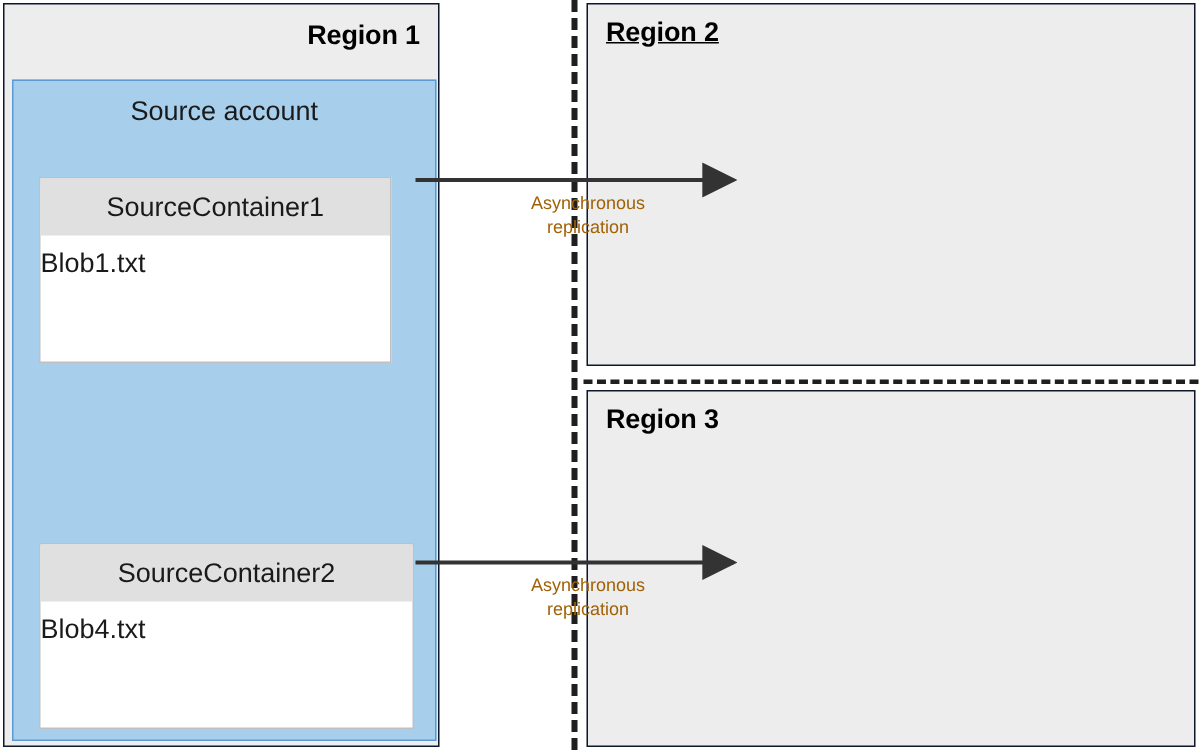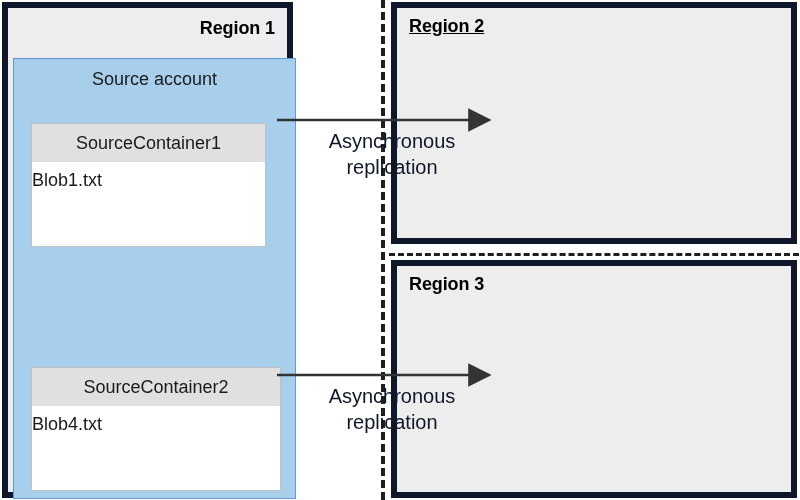--- a/index.html
+++ b/index.html
@@ -15,21 +15,21 @@
     background: #ffffff;
     font-family: "Liberation Sans", sans-serif;
     color: #1a1a1a;
     overflow: hidden;
   }
 
   
   .region-panel {
     position: absolute;
     background: #ededed;
-    border: 6px solid #0f172a;
+    border: 1px solid #0f172a;
     box-sizing: border-box;
   }
   #region1-panel { left: 2px;   top: 2px;   width: 291px; height: 496px; }
   #region2-panel { left: 391px; top: 2px;   width: 406px; height: 242px; }
   #region3-panel { left: 391px; top: 260px; width: 406px; height: 238px; }
 
   .region-title {
     position: absolute;
     font-weight: bold;
     font-size: 18px;
@@ -115,23 +115,23 @@
     position: absolute;
     overflow: visible;
   }
   #arrow-1 { left: 277px; top: 108px; }
   #arrow-2 { left: 277px; top: 363px; }
 
   .replication-label {
     position: absolute;
     width: 220px;
     text-align: center;
-    font-size: 20px;
+    font-size: 12px;
     line-height: 1.32;
-    color: #0f172a;
+    color: #a16207;
   }
   #replication-label-1 { left: 282px; top: 128px; }
   #replication-label-2 { left: 282px; top: 383px; }
 </style>
 </head>
 <body>
 
 <div id="canvas">
 
   <div class="region-panel" id="region1-panel">

